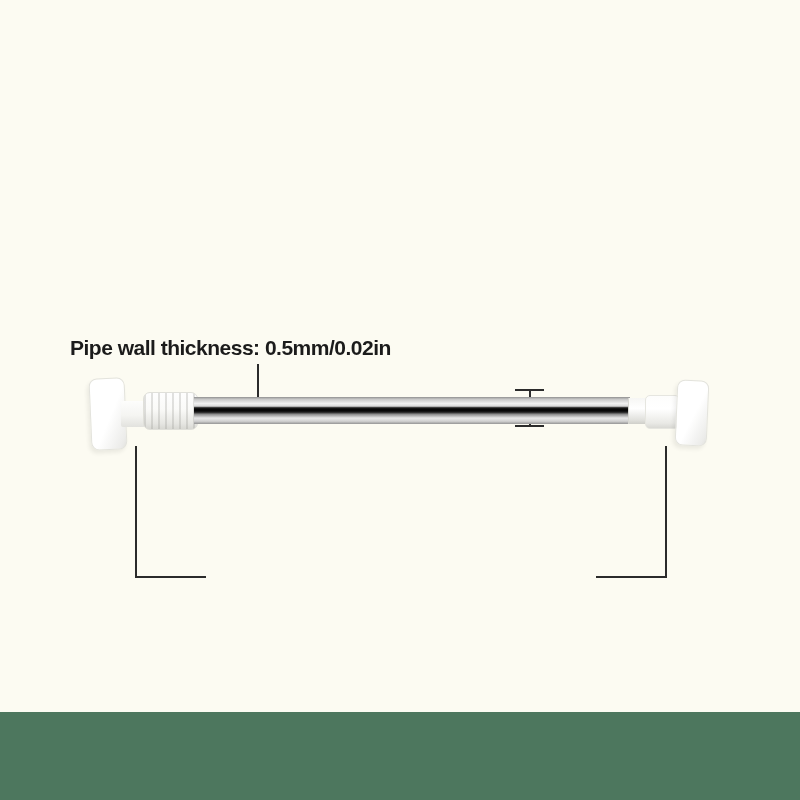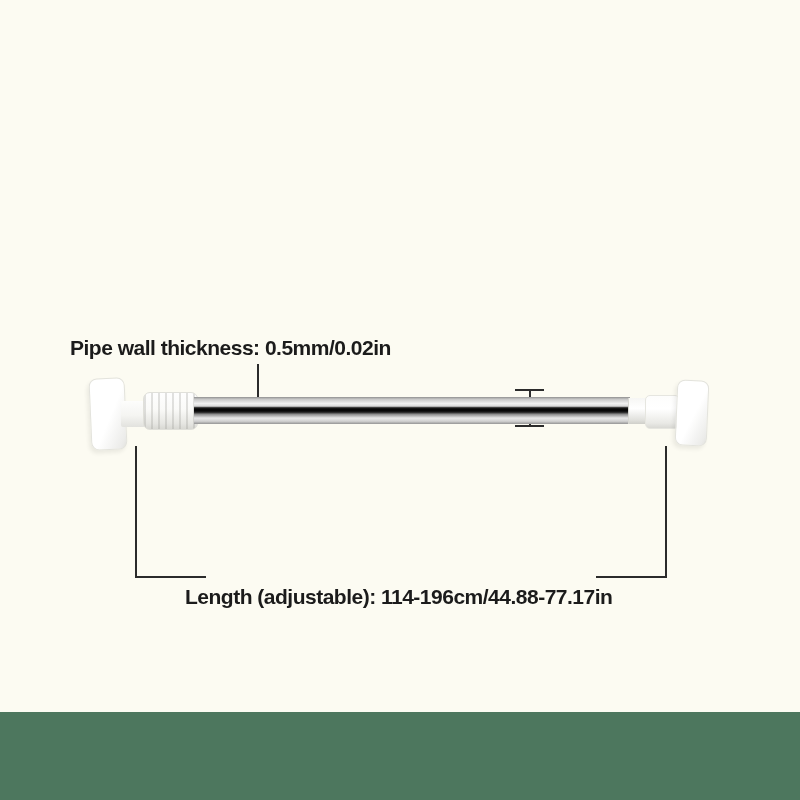--- a/index.html
+++ b/index.html
@@ -106,21 +106,20 @@
   }
 </style>
 </head>
 <body>
 
 <div class="canvas">
 
   <div class="label label-thickness">Pipe wall thickness: 0.5mm/0.02in</div>
 
 
-  <div class="label label-length">Length (adjustable): 114-196cm/44.88-77.17in</div>
 
   <div class="ann-line leader-thickness"></div>
 
   <div class="ann-line ibeam-cap-top"></div>
   <div class="ann-line ibeam-vert"></div>
   <div class="ann-line ibeam-cap-bottom"></div>
 
   <div class="ann-line bracket-left-vert"></div>
   <div class="ann-line bracket-left-foot"></div>
   <div class="ann-line bracket-right-foot"></div>

